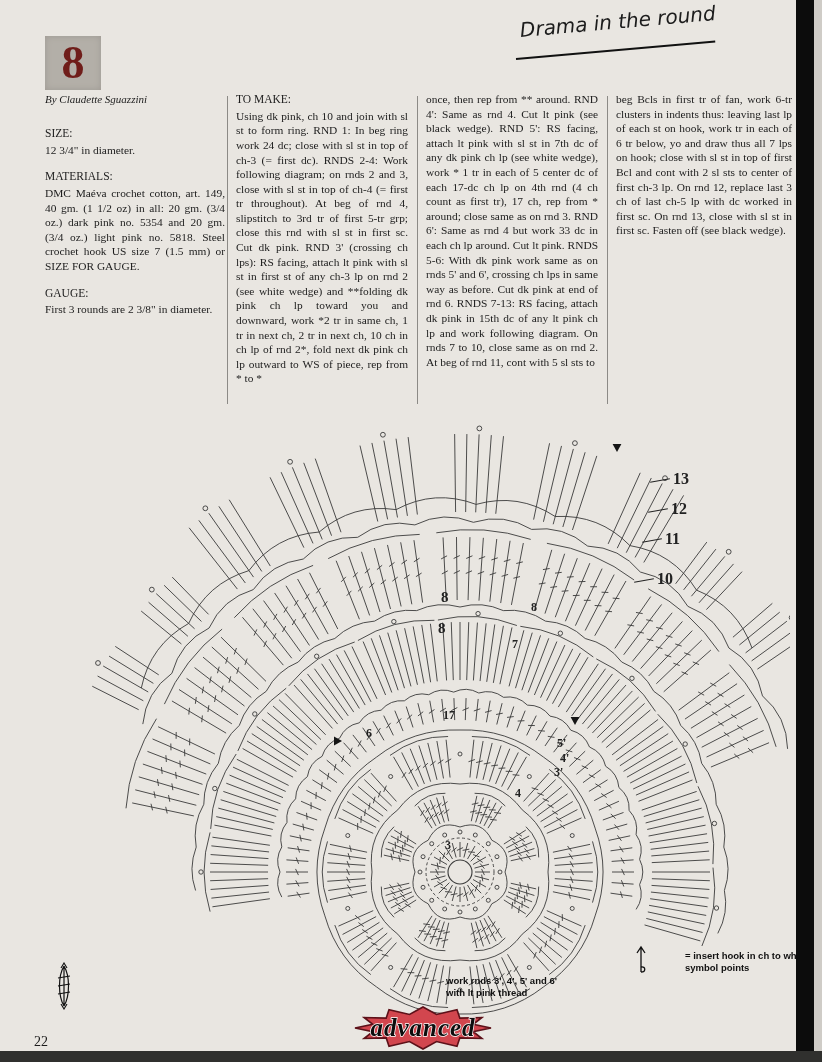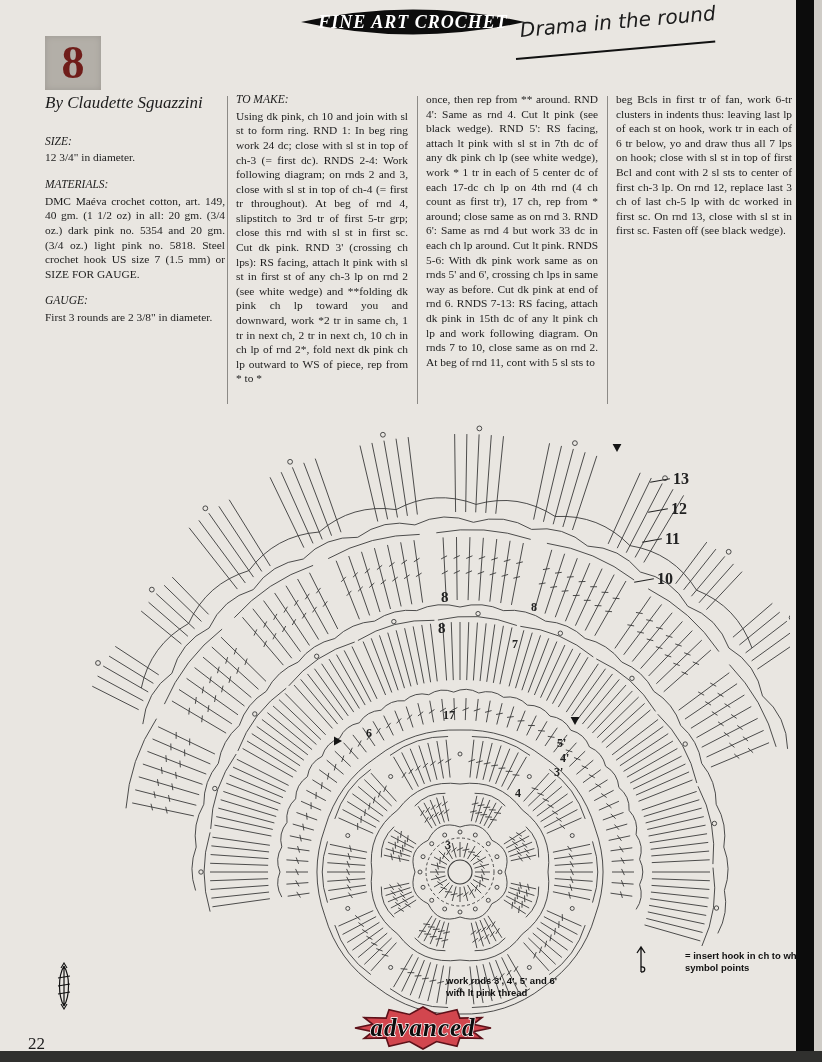--- a/index.html
+++ b/index.html
@@ -20,22 +20,22 @@
 
   
   .col{position:absolute;top:92px;font-size:11.4px;line-height:1.28;}
   .col p{margin:0 0 2px 0;}
   .col1{left:45px;width:180px;}
   .col2{left:236px;width:172px;}
   .col3{left:426px;width:172px;}
   .col4{left:616px;width:176px;}
   .just{text-align:justify;}
   h1.title{font-size:26px;letter-spacing:.5px;margin:0 0 10px 0;color:#111;}
-  .byline{font-style:italic;font-size:17px;margin:0 0 20px 0 !important;}
-  .lbl{font-style:italic;font-size:11.5px;margin:12px 0 2px 0 !important;}
+  .byline{font-style:italic;font-size:11px;margin:0 0 20px 0 !important;}
+  .lbl{font-size:11.5px;margin:12px 0 2px 0 !important;}
   .vrule{position:absolute;top:96px;height:308px;width:1px;background:#8c8a86;}
   .vr1{left:227px;} .vr2{left:417px;} .vr3{left:607px;}
   .gauge-box{margin:16px 0 0 38px;width:128px;border:1.5px solid #222;padding:9px 6px;
         text-align:center;font-size:11px;line-height:1.3;}
 
   
   #dgm{position:absolute;left:90px;top:420px;}
   .dlab{position:absolute;font-weight:bold;font-size:12px;color:#222;}
   .dlab.big{font-size:15px;}
   .rlab{position:absolute;font-size:16px;font-weight:bold;color:#222;white-space:nowrap;}
@@ -45,38 +45,32 @@
   
   .legend-text{font-family:"Liberation Sans",sans-serif;font-weight:bold;font-size:9.5px;line-height:1.3;color:#111;}
   .bobble-legend{position:absolute;left:80px;top:962px;width:152px;}
   .bobble-sym{position:absolute;left:52px;top:962px;}
   .pink-note{position:absolute;left:446px;top:975px;width:128px;text-align:left;}
   .hook-legend{position:absolute;left:655px;top:950px;width:140px;margin-left:30px;}
   .hook-sym{position:absolute;left:633px;top:944px;}
   .starburst{position:absolute;left:352px;top:1005px;}
   .starburst text{font-family:"Liberation Serif",serif;font-style:italic;font-weight:bold;
         font-size:25px;fill:#0d0d0d;stroke:#fff;stroke-width:1.4px;paint-order:stroke;letter-spacing:1px;}
-  .pageno{position:absolute;left:28px;top:1034px;font-size:17px;}
+  .pageno{position:absolute;left:34px;top:1034px;font-size:14px;}
 
   
   .edge-right{position:absolute;left:796px;top:0;width:18px;height:1062px;background:#0c0c0c;}
   .edge-right2{position:absolute;left:814px;top:0;width:8px;height:1062px;background:#cfccc7;}
   .edge-bottom{position:absolute;left:0;top:1051px;width:822px;height:11px;background:#30302e;}
 </style>
 </head>
 <body>
 
 <div class="page">
 
-  <div class="banner">
-    <svg width="232" height="34" viewBox="0 0 232 34">
-      <path d="M4,16 Q116,-9 228,16 Q116,41 4,16 Z" fill="#0d0d0d"></path>
-    </svg>
-    <div class="banner-text">FINE ART CROCHET</div>
-  </div>
   <div class="tagline">Drama in the round</div>
   <div class="tagline-rule"></div>
 
   <div class="issue-badge">
     <span>8</span>
   </div>
 
   <div class="col col1">
     <p class="byline">By Claudette Sguazzini</p>
     <p class="lbl">SIZE:</p>

